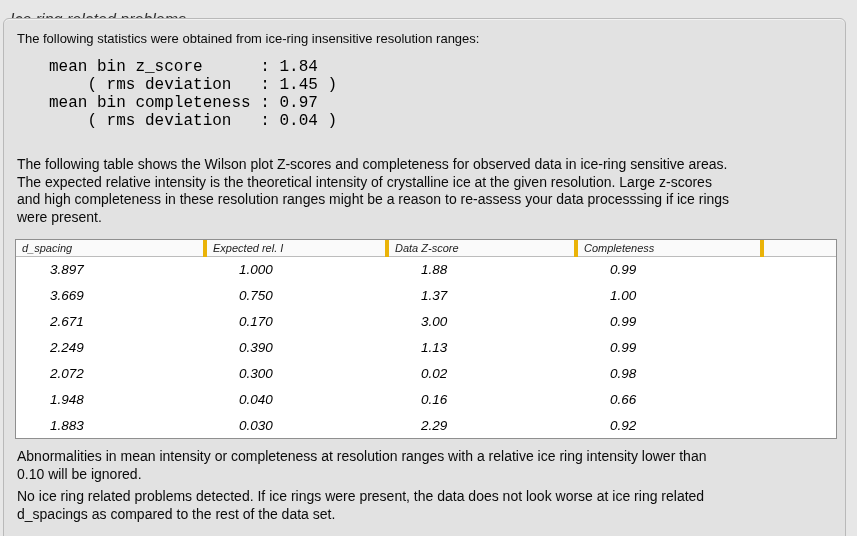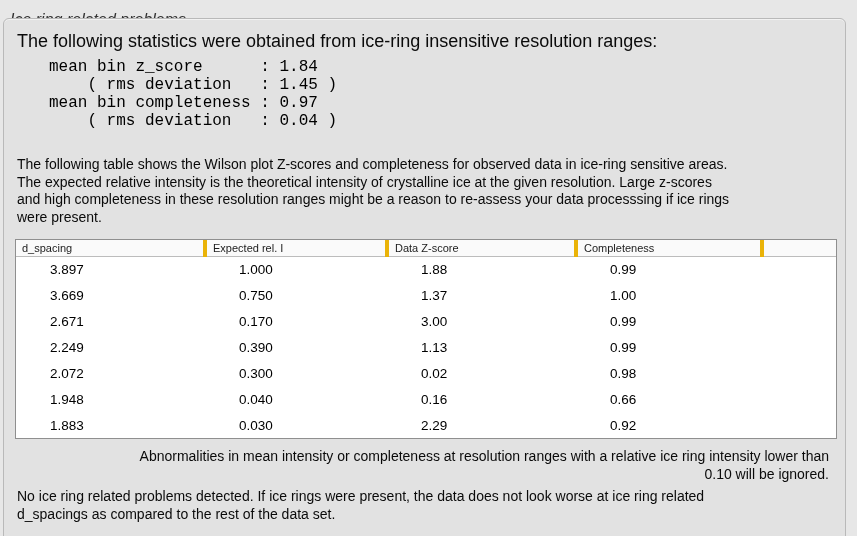--- a/index.html
+++ b/index.html
@@ -13,41 +13,41 @@
     position:absolute;left:10px;top:11px;
     font-size:16px;color:#333;font-style:italic;
   }
   .panel{
     position:absolute;left:3px;top:18px;width:841px;height:545px;
     background:#e2e2e2;border:1px solid #b9b9b9;border-radius:6px;
     box-shadow:inset 0 1px 0 rgba(255,255,255,0.55);
   }
   .intro{
     position:absolute;left:13px;top:12px;
-    font-size:18px;color:#0a0a0a;
+    font-size:13px;color:#0a0a0a;
   }
   .stats{
     position:absolute;left:45px;top:39px;margin:0;
     font-family:"Liberation Mono","DejaVu Sans Mono",monospace;
     font-size:16px;line-height:18px;white-space:pre;color:#000;
   }
   .para{
     position:absolute;left:13px;right:16px;
     font-size:14px;line-height:17.5px;color:#0a0a0a;
     white-space:pre-line;
   }
   .desc{top:137px;}
-  .note{top:429px;text-align:right;}
+  .note{top:429px;}
   .conclusion{top:469px;}
   .table-wrap{
     position:absolute;left:11px;top:220px;width:820px;height:198px;
     background:#ffffff;border:1px solid #8f8f8f;box-sizing:content-box;
   }
   table.ice{
-    width:100%;height:100%;border-collapse:collapse;table-layout:fixed;
+    width:100%;height:100%;border-collapse:collapse;table-layout:fixed;font-style:italic;
   }
   table.ice th{
     height:16px;font-size:11px;font-weight:normal;color:#1c1c1c;
     text-align:left;padding:0 0 0 6px;background:#fafafa;
     border-bottom:1px solid #bcbcbc;border-left:4px solid #eab308;
     overflow:hidden;white-space:nowrap;
   }
   table.ice th:first-child{border-left:none;}
   table.ice td{
     height:20px;font-size:13.5px;color:#000;

